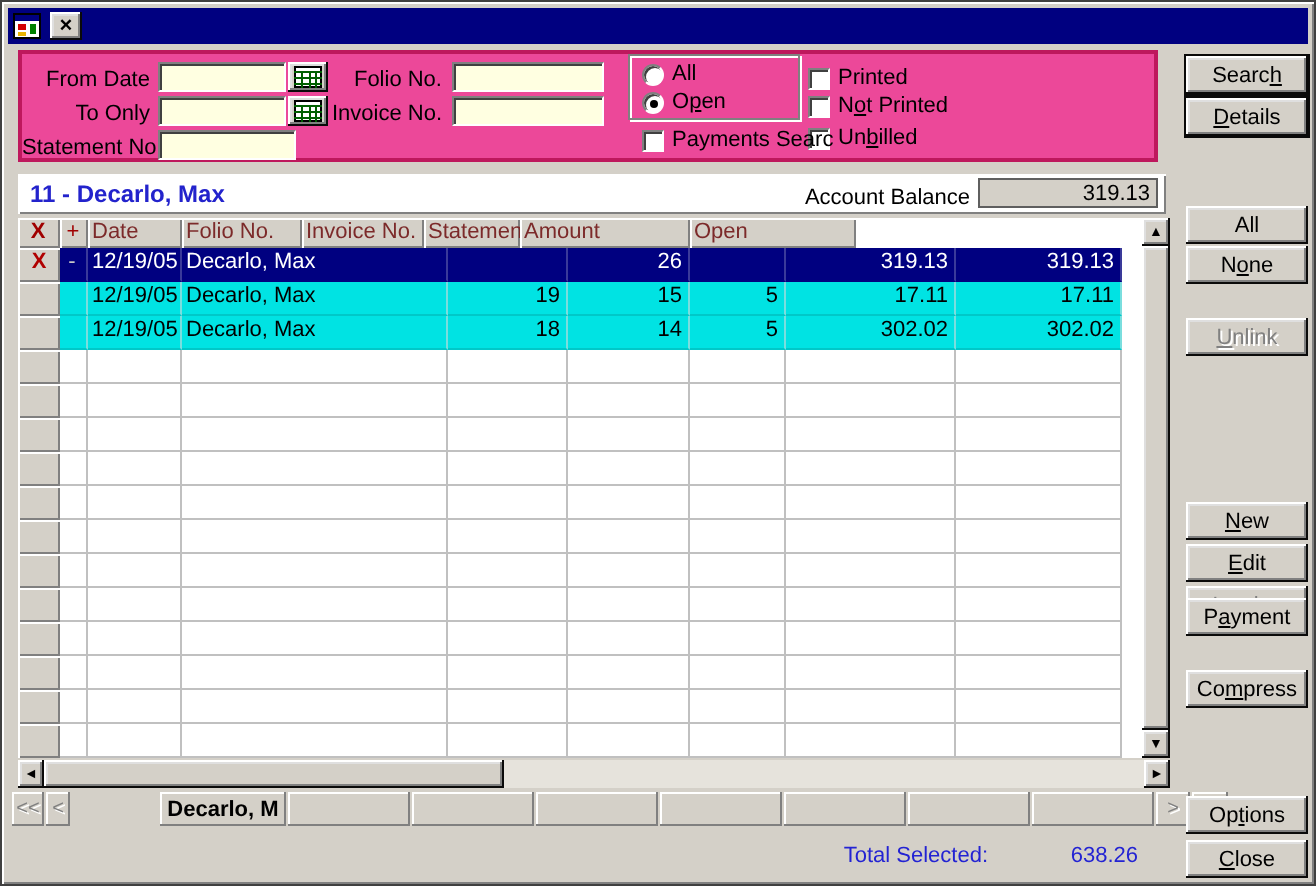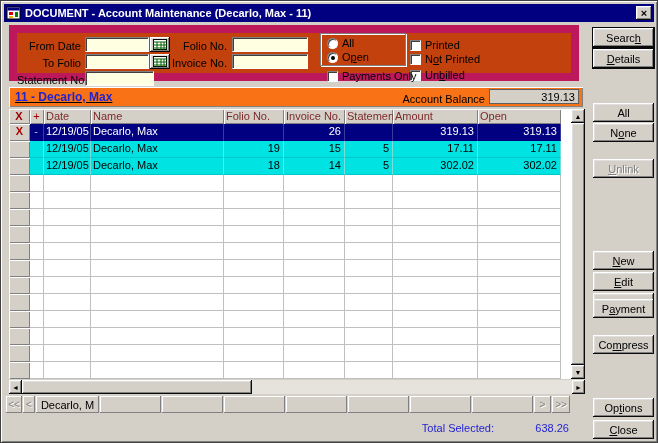--- a/index.html
+++ b/index.html
@@ -21,36 +21,36 @@
     width:16px; height:14px; background:#d4d0c8; color:#000;
     display:flex; align-items:center; justify-content:center;
     font-size:11px; font-weight:bold; line-height:1;
     box-shadow: inset -1px -1px 0 #0a0a0a, inset 1px 1px 0 #fff, inset -2px -2px 0 #808080, inset 2px 2px 0 #dfdfdf;
   }
   
   .raised {
     background:#d4d0c8;
     box-shadow: inset -1px -1px 0 #0a0a0a, inset 1px 1px 0 #fff, inset -2px -2px 0 #808080, inset 2px 2px 0 #dfdfdf;
   }
-  .raised-thin { background:#f97316; box-shadow: inset 1px 1px 0 #fff, inset -1px -1px 0 #808080; text-decoration: underline; }
+  .raised-thin { background:#ffffff; box-shadow: inset 1px 1px 0 #fff, inset -1px -1px 0 #808080; }
   .sunken {
     background:#ffffe1;
     border:1px solid; border-color:#808080 #fff #fff #808080;
     box-shadow: inset 1px 1px 0 #404040;
   }
   .btn {
     position:absolute; left:592px; width:61px; height:19px; cursor:default;
     display:flex; align-items:center; justify-content:center;
     background:#d4d0c8; font-size:11px;
     box-shadow: inset -1px -1px 0 #0a0a0a, inset 1px 1px 0 #fff, inset -2px -2px 0 #808080, inset 2px 2px 0 #dfdfdf;
   }
   .btn-default { box-shadow: 0 0 0 1px #0a0a0a, inset -1px -1px 0 #0a0a0a, inset 1px 1px 0 #fff, inset -2px -2px 0 #808080, inset 2px 2px 0 #dfdfdf; }
   .btn.disabled { color:#808080; text-shadow:1px 1px 0 #fff; }
   
-  .fpanel { position:absolute; left:8px; top:24px; width:570px; height:56px; border:8px solid #be185d; background:#c2410c; }
+  .fpanel { position:absolute; left:8px; top:24px; width:570px; height:56px; border:2px solid #be185d; background:#ec4899; }
   .fpanel .lbl { position:absolute; text-align:right; white-space:nowrap; }
   .finput { position:absolute; height:15px; font-size:11px; padding:0 2px; font-family:"Liberation Sans",sans-serif; }
   .calbtn { position:absolute; width:20px; height:15px; display:flex; align-items:center; justify-content:center; }
   .rgroup {
     position:absolute; left:303px; top:0px; width:86px; height:33px;
     border:1px solid #808080; box-shadow: inset 1px 1px 0 #fff, 1px 1px 0 #fff;
   }
   .radio-row { position:absolute; display:flex; align-items:center; gap:4px; }
   .radio {
     width:11px; height:11px; border-radius:50%; background:#fff; position:relative;
@@ -103,61 +103,60 @@
   .hscroll { position:absolute; left:8px; top:379px; width:576px; height:14px; background:#e6e3dc; }
   .hthumb { position:absolute; left:13px; top:0; width:230px; height:14px; }
   
   .tabstrip { position:absolute; left:5px; top:395px; height:17px; display:flex; gap:1px; }
   .tab {
     height:17px; display:flex; align-items:center; justify-content:center;
     background:#d4d0c8; flex:0 0 auto;
     box-shadow: inset -1px -1px 0 #808080, inset 1px 1px 0 #fff;
   }
   .tab.nav { color:#808080; text-shadow:1px 1px 0 #fff; font-size:10px; }
-  .tab.active { font-weight:normal; }
+  .tab.active { font-weight:bold;margin-left:44px; }
   
   .status-label { position:absolute; top:421px; right:163px; color:#2323d3; }
   .status-value { position:absolute; top:421px; right:88px; color:#2323d3; }
   u { text-decoration:underline; }
 </style>
 </head>
 <body>
 
 <div class="window">
 
   <div class="titlebar">
     <svg class="ticon" viewBox="0 0 16 14">
       <rect x="1" y="1" width="13" height="12" fill="#fff" stroke="#000"></rect>
       <rect x="1.5" y="1.5" width="12" height="3" fill="#000080"></rect>
       <rect x="3" y="6" width="4" height="3" fill="#d40000"></rect>
       <rect x="9" y="6" width="3" height="5" fill="#008000"></rect>
       <rect x="3" y="10" width="4" height="2" fill="#e8b400"></rect>
     </svg>
-    <span class="ttext">DOCUMENT - Account Maintenance (Decarlo, Max - 11)</span>
     <span class="close-btn">×</span>
   </div>
 
   <div class="fpanel">
     <span class="lbl" style="left:0;top:7px;width:64px">From Date</span>
     <input class="finput sunken" style="left: 68px; top: 4px; width: 64px;" value="">
     <span class="calbtn raised" style="left:133px;top:4px">
       <svg width="14" height="11" viewBox="0 0 14 11">
           <rect x="0.5" y="0.5" width="13" height="10" fill="#fff" stroke="#000"></rect>
           <line x1="0" y1="3" x2="14" y2="3" stroke="#006000"></line>
           <line x1="0" y1="6" x2="14" y2="6" stroke="#006000"></line>
           <line x1="0" y1="9" x2="14" y2="9" stroke="#006000"></line>
           <line x1="4" y1="3" x2="4" y2="11" stroke="#006000"></line>
           <line x1="8" y1="3" x2="8" y2="11" stroke="#006000"></line>
           <line x1="11" y1="3" x2="11" y2="11" stroke="#006000"></line>
         </svg>
     </span>
     <span class="lbl" style="left:140px;top:7px;width:70px">Folio No.</span>
     <input class="finput sunken" style="left: 215px; top: 4px; width: 76px;" value="">
 
-    <span class="lbl" style="left:0;top:24px;width:64px">To Folio</span>
+    <span class="lbl" style="left:0;top:24px;width:64px">To Only</span>
     <input class="finput sunken" style="left: 68px; top: 21px; width: 64px;" value="">
     <span class="calbtn raised" style="left:133px;top:21px">
       <svg width="14" height="11" viewBox="0 0 14 11">
           <rect x="0.5" y="0.5" width="13" height="10" fill="#fff" stroke="#000"></rect>
           <line x1="0" y1="3" x2="14" y2="3" stroke="#006000"></line>
           <line x1="0" y1="6" x2="14" y2="6" stroke="#006000"></line>
           <line x1="0" y1="9" x2="14" y2="9" stroke="#006000"></line>
           <line x1="4" y1="3" x2="4" y2="11" stroke="#006000"></line>
           <line x1="8" y1="3" x2="8" y2="11" stroke="#006000"></line>
           <line x1="11" y1="3" x2="11" y2="11" stroke="#006000"></line>
@@ -189,36 +188,35 @@
     <span class="cbrow" style="left:393px;top:20px">
       <span class="cbox"></span>
       <span>N<u>o</u>t Printed</span>
     </span>
     <span class="cbrow" style="left:393px;top:36px">
       <span class="cbox"></span>
       <span>Un<u>b</u>illed</span>
     </span>
     <span class="cbrow" style="left:310px;top:37px">
       <span class="cbox"></span>
-      <span>Payments Only</span>
+      <span>Payments Searc</span>
     </span>
   </div>
 
   <div class="accbar raised-thin">
     <span class="acc-title">11 - Decarlo, Max</span>
     <span class="acc-bal-label">Account Balance</span>
     <span class="acc-bal-box">319.13</span>
   </div>
 
   <div class="grid">
     <div class="grow-h">
       <div class="hcell hx w-x">X</div>
       <div class="hcell hplus w-plus">+</div>
       <div class="hcell w-date">Date</div>
-      <div class="hcell w-name">Name</div>
       <div class="hcell w-folio">Folio No.</div>
       <div class="hcell w-inv">Invoice No.</div>
       <div class="hcell w-stmt">Statement</div>
       <div class="hcell w-amt">Amount</div>
       <div class="hcell w-open">Open</div>
     </div>
 
     <div class="grow row-sel">
       <div class="xcell w-x">X</div>
       <div class="gcell pluscell w-plus">-</div>

